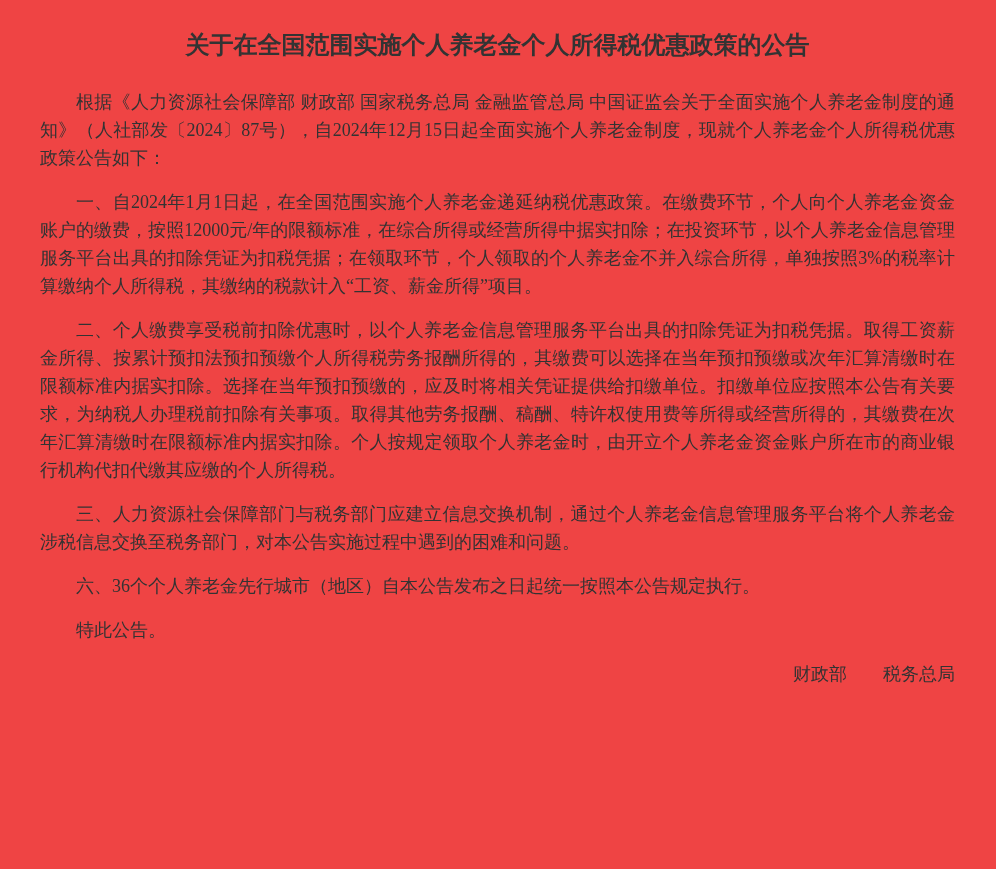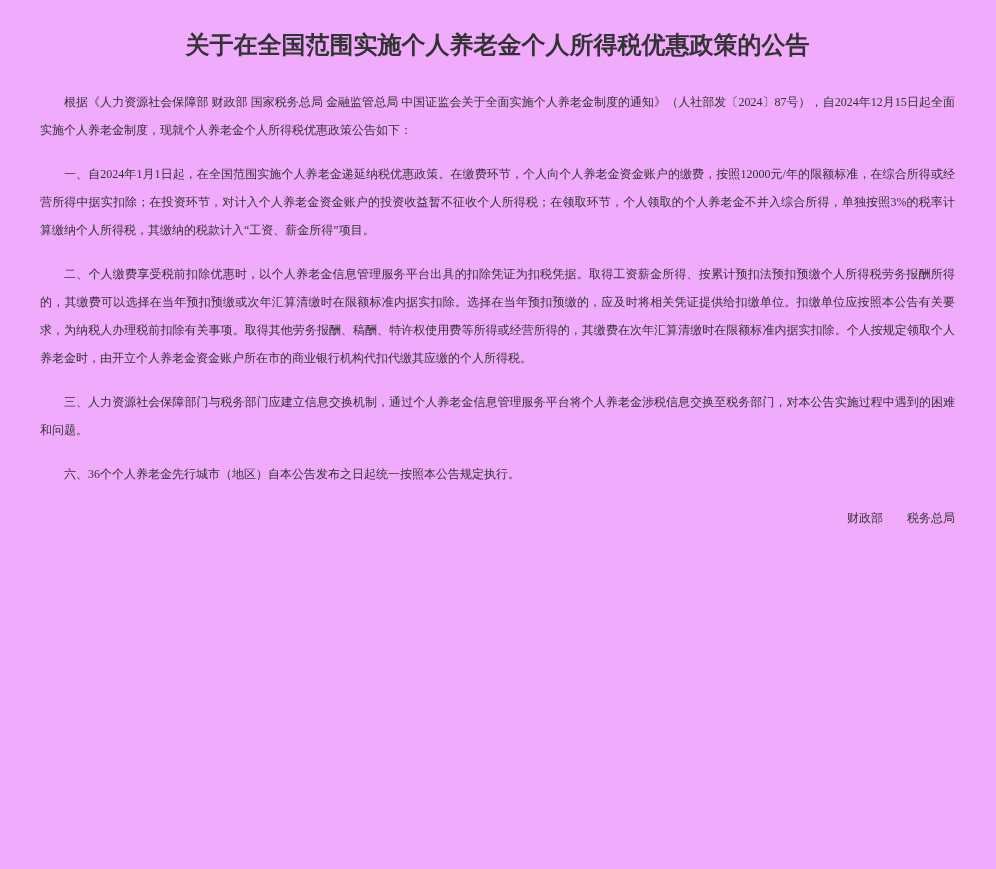--- a/index.html
+++ b/index.html
@@ -5,21 +5,21 @@
   html, body {
     margin: 0;
     padding: 0;
     background: #ffffff;
   }
   .page {
     position: relative;
     width: 996px;
     height: 869px;
     box-sizing: border-box;
-    background: #f0abfc;
+    background: #ef4444;
     padding: 28px 41px 12px 40px;
     overflow: hidden;
     color: #333333;
   }
   .doc-title {
     margin: 0 0 26px 0;
     font-family: "Liberation Sans", "DejaVu Sans", sans-serif;
     font-weight: bold;
     font-size: 24px;
     line-height: 34px;
@@ -31,21 +31,21 @@
     font-family: "Liberation Serif", "DejaVu Serif", serif;
     font-weight: bold;
     font-size: 17px;
     line-height: 18px;
     text-align: center;
     color: #333333;
   }
   .body-text p {
     margin: 0 0 16px 0;
     font-family: "Liberation Serif", "DejaVu Serif", serif;
-    font-size: 12px;
+    font-size: 18px;
     line-height: 28px;
     text-align: justify;
     text-justify: inter-ideograph;
     text-indent: 2em;
     color: #333333;
     word-break: break-all;
   }
   .body-text p.signature-line {
     text-align: right;
     text-indent: 0;
@@ -56,28 +56,29 @@
 <body>
 
 <div class="page">
 
   <h1 class="doc-title">关于在全国范围实施个人养老金个人所得税优惠政策的公告</h1>
 
 
   <div class="body-text">
     <p>根据《人力资源社会保障部 财政部 国家税务总局 金融监管总局 中国证监会关于全面实施个人养老金制度的通知》（人社部发〔2024〕87号），自2024年12月15日起全面实施个人养老金制度，现就个人养老金个人所得税优惠政策公告如下：</p>
 
-    <p>一、自2024年1月1日起，在全国范围实施个人养老金递延纳税优惠政策。在缴费环节，个人向个人养老金资金账户的缴费，按照12000元/年的限额标准，在综合所得或经营所得中据实扣除；在投资环节，对计入个人养老金资金账户的投资收益暂不征收个人所得税；在领取环节，个人领取的个人养老金不并入综合所得，单独按照3%的税率计算缴纳个人所得税，其缴纳的税款计入“工资、薪金所得”项目。</p>
+    <p>一、自2024年1月1日起，在全国范围实施个人养老金递延纳税优惠政策。在缴费环节，个人向个人养老金资金账户的缴费，按照12000元/年的限额标准，在综合所得或经营所得中据实扣除；在投资环节，以个人养老金信息管理服务平台出具的扣除凭证为扣税凭据；在领取环节，个人领取的个人养老金不并入综合所得，单独按照3%的税率计算缴纳个人所得税，其缴纳的税款计入“工资、薪金所得”项目。</p>
 
     <p>二、个人缴费享受税前扣除优惠时，以个人养老金信息管理服务平台出具的扣除凭证为扣税凭据。取得工资薪金所得、按累计预扣法预扣预缴个人所得税劳务报酬所得的，其缴费可以选择在当年预扣预缴或次年汇算清缴时在限额标准内据实扣除。选择在当年预扣预缴的，应及时将相关凭证提供给扣缴单位。扣缴单位应按照本公告有关要求，为纳税人办理税前扣除有关事项。取得其他劳务报酬、稿酬、特许权使用费等所得或经营所得的，其缴费在次年汇算清缴时在限额标准内据实扣除。个人按规定领取个人养老金时，由开立个人养老金资金账户所在市的商业银行机构代扣代缴其应缴的个人所得税。</p>
 
     <p>三、人力资源社会保障部门与税务部门应建立信息交换机制，通过个人养老金信息管理服务平台将个人养老金涉税信息交换至税务部门，对本公告实施过程中遇到的困难和问题。</p>
 
 
 
     <p>六、36个个人养老金先行城市（地区）自本公告发布之日起统一按照本公告规定执行。</p>
 
+    <p>特此公告。</p>
 
     <p class="signature-line">财政部　　税务总局</p>
 
   </div>
 
 </div>
 
 </body></html>

